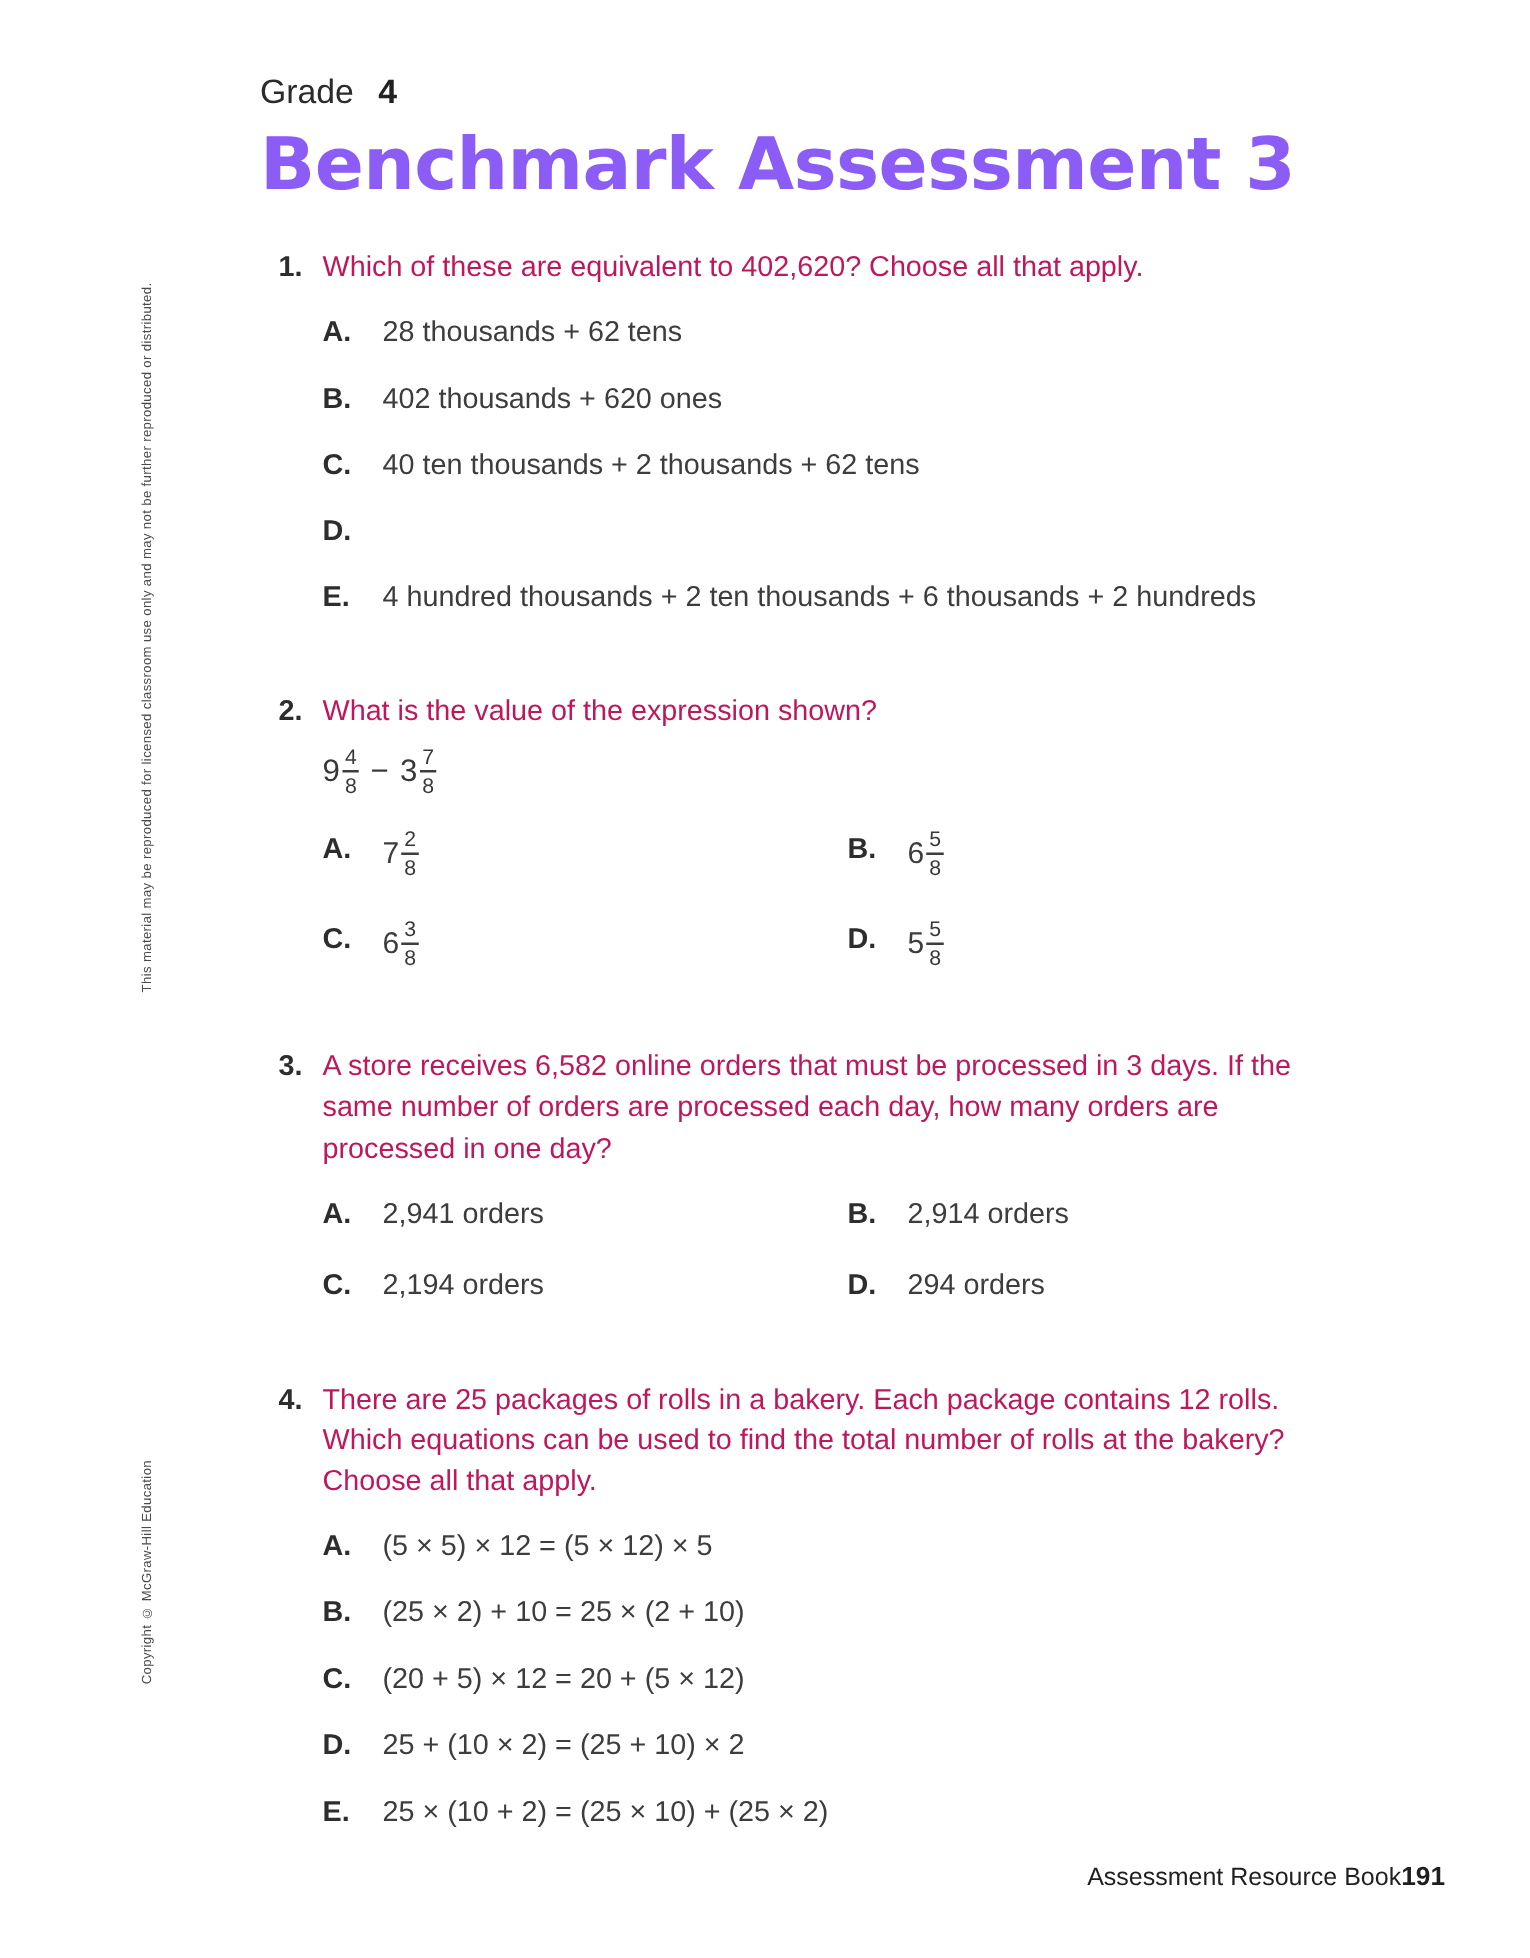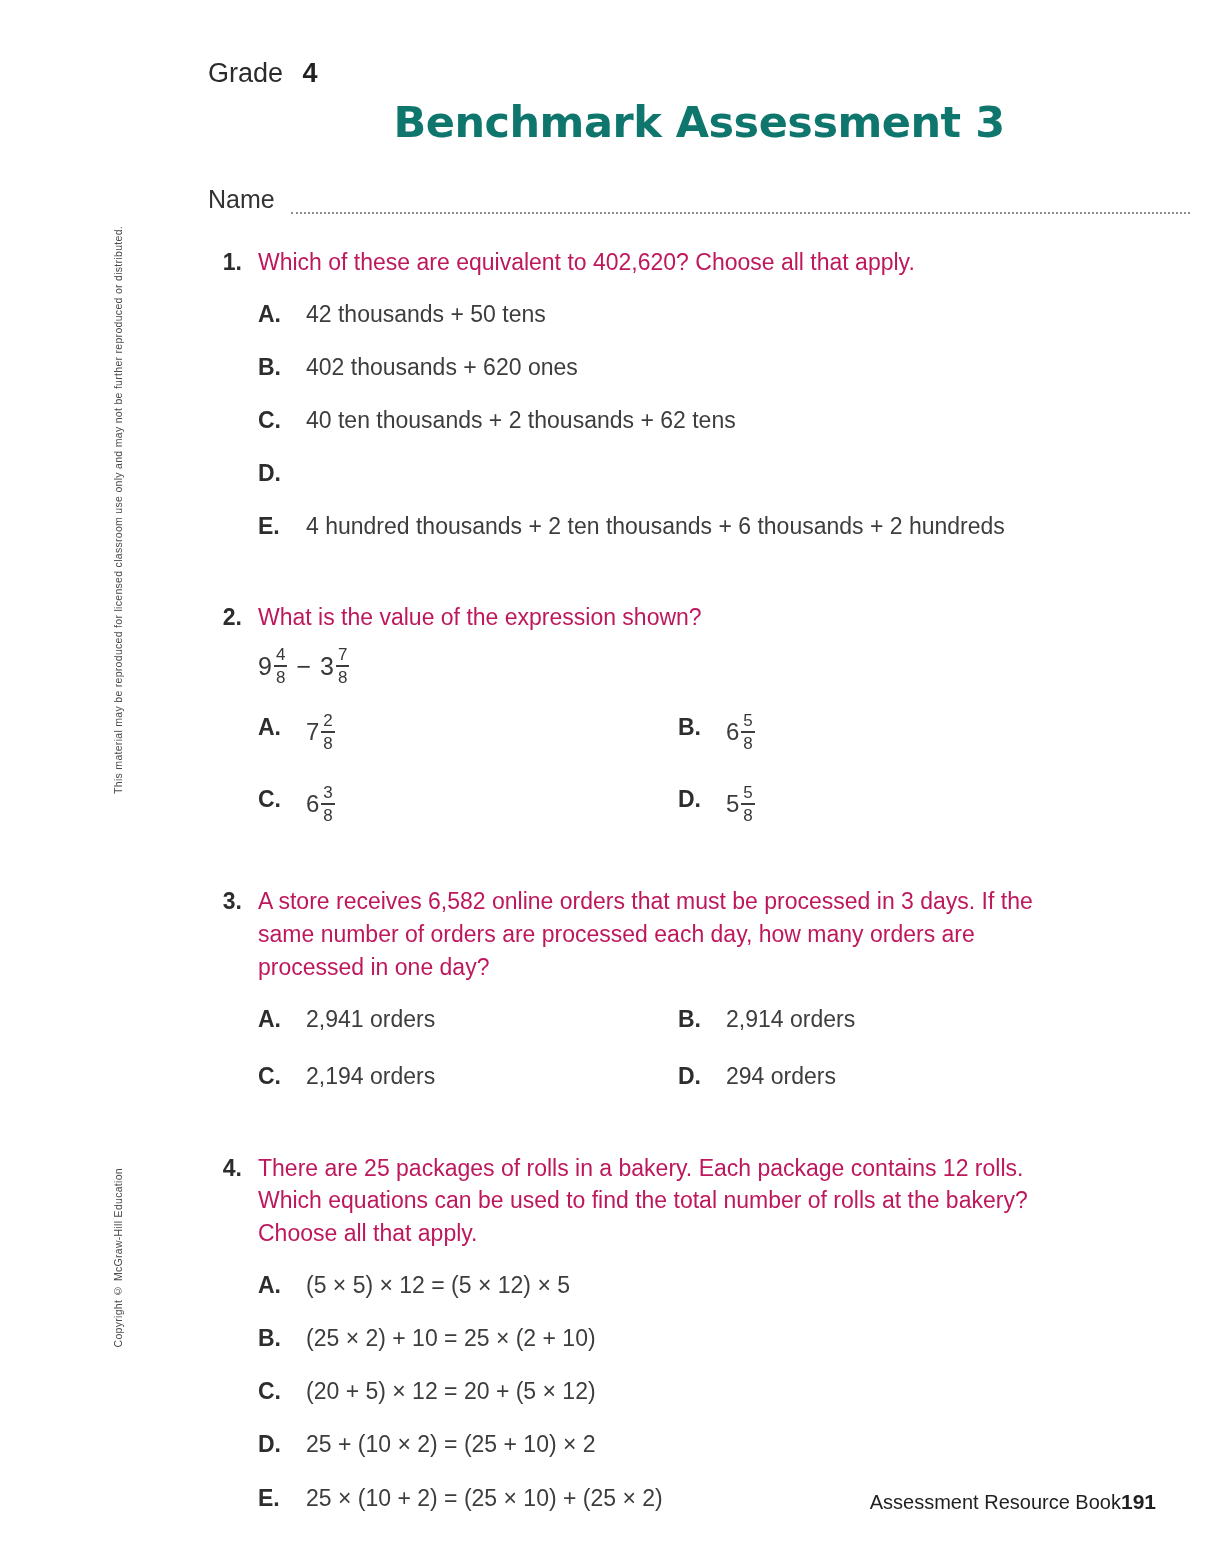--- a/index.html
+++ b/index.html
@@ -33,25 +33,24 @@
     width: 982px;
     margin-left: 28px;
   }
 
   .grade-line { font-size: 27px; color: #2b2b2b; }
   .grade-line .grade-num { font-weight: 700; margin-left: 12px; color: #222; }
 
   .title {
     margin-top: 8px;
     font-family: "DejaVu Sans", "Liberation Sans", sans-serif;
-    font-size: 43px;
+    font-size: 58px;
     font-weight: 800;
     letter-spacing: -0.5px;
-    color: #0f766e;
-    text-align: center;
+    color: #8b5cf6;
   }
 
   .name-row { display: flex; align-items: flex-end; margin-top: 38px; }
   .name-label { font-size: 25px; color: #333; }
   .name-line {
     flex: 1;
     margin-left: 16px;
     height: 24px;
     border-bottom: 2px dotted #8f8f8f;
   }
@@ -119,34 +118,30 @@
 <div class="side-note" id="side-note-bottom">Copyright © McGraw-Hill Education</div>
 
 <div class="content">
 
   <header>
     <div class="grade-line">
       <span>Grade</span>
       <span class="grade-num">4</span>
     </div>
     <h1 class="title">Benchmark Assessment 3</h1>
-    <div class="name-row">
-      <span class="name-label">Name</span>
-      <span class="name-line"></span>
-    </div>
   </header>
 
   <section class="question" id="question-1">
     <span class="q-num">1.</span>
     <div class="q-body">
       <p class="q-prompt">Which of these are equivalent to 402,620? Choose all that apply.</p>
       <div class="choices">
         <div class="choice">
           <span class="c-label">A.</span>
-          <span class="c-text">42 thousands + 50 tens</span>
+          <span class="c-text">28 thousands + 62 tens</span>
         </div>
         <div class="choice">
           <span class="c-label">B.</span>
           <span class="c-text">402 thousands + 620 ones</span>
         </div>
         <div class="choice">
           <span class="c-label">C.</span>
           <span class="c-text">40 ten thousands + 2 thousands + 62 tens</span>
         </div>
         <div class="choice">

